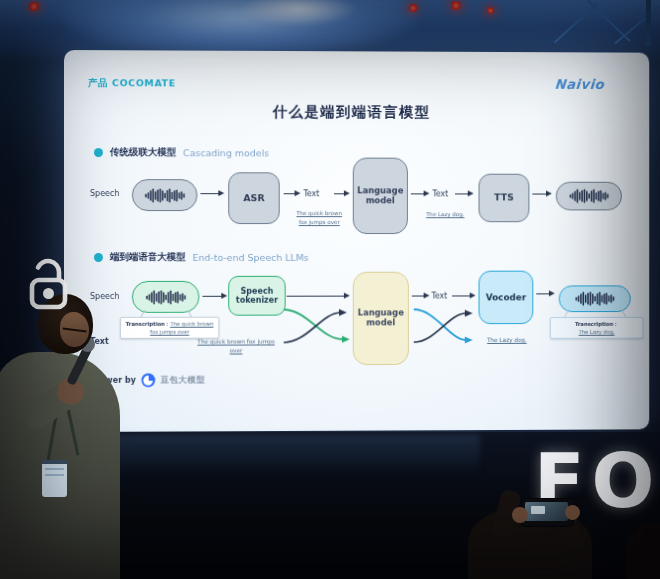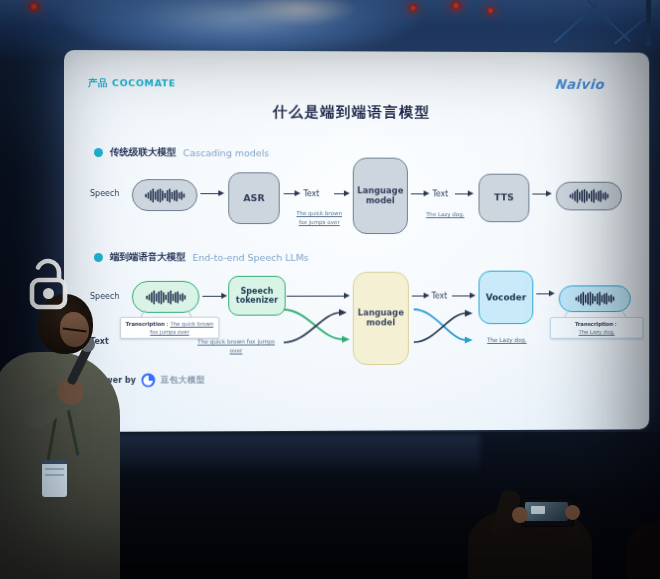--- a/index.html
+++ b/index.html
@@ -291,20 +291,21 @@
       <svg width="15" height="15" viewBox="0 0 16 16">
         <circle cx="8" cy="8" r="7.4" fill="#3370FF"></circle>
         <path d="M8.4,3.1 A5.2,5.2 0 1 0 13,8.6 L8.4,8.6 Z" fill="#ffffff"></path>
       </svg>
       <span class="brand">豆包大模型</span>
     </div>
   </div>
 
   <div class="abs backwall"></div>
   <div class="abs reflect"></div>
+  <div class="abs fo">FO</div>
 
   <div class="abs ph-body"></div>
   <div class="abs ph-armL"></div>
   <div class="abs ph-armR"></div>
   <div class="abs phone">
     <div class="abs phone-screen">
       <div class="abs phone-spot"></div>
     </div>
   </div>
   <div class="abs ph-handL"></div>

